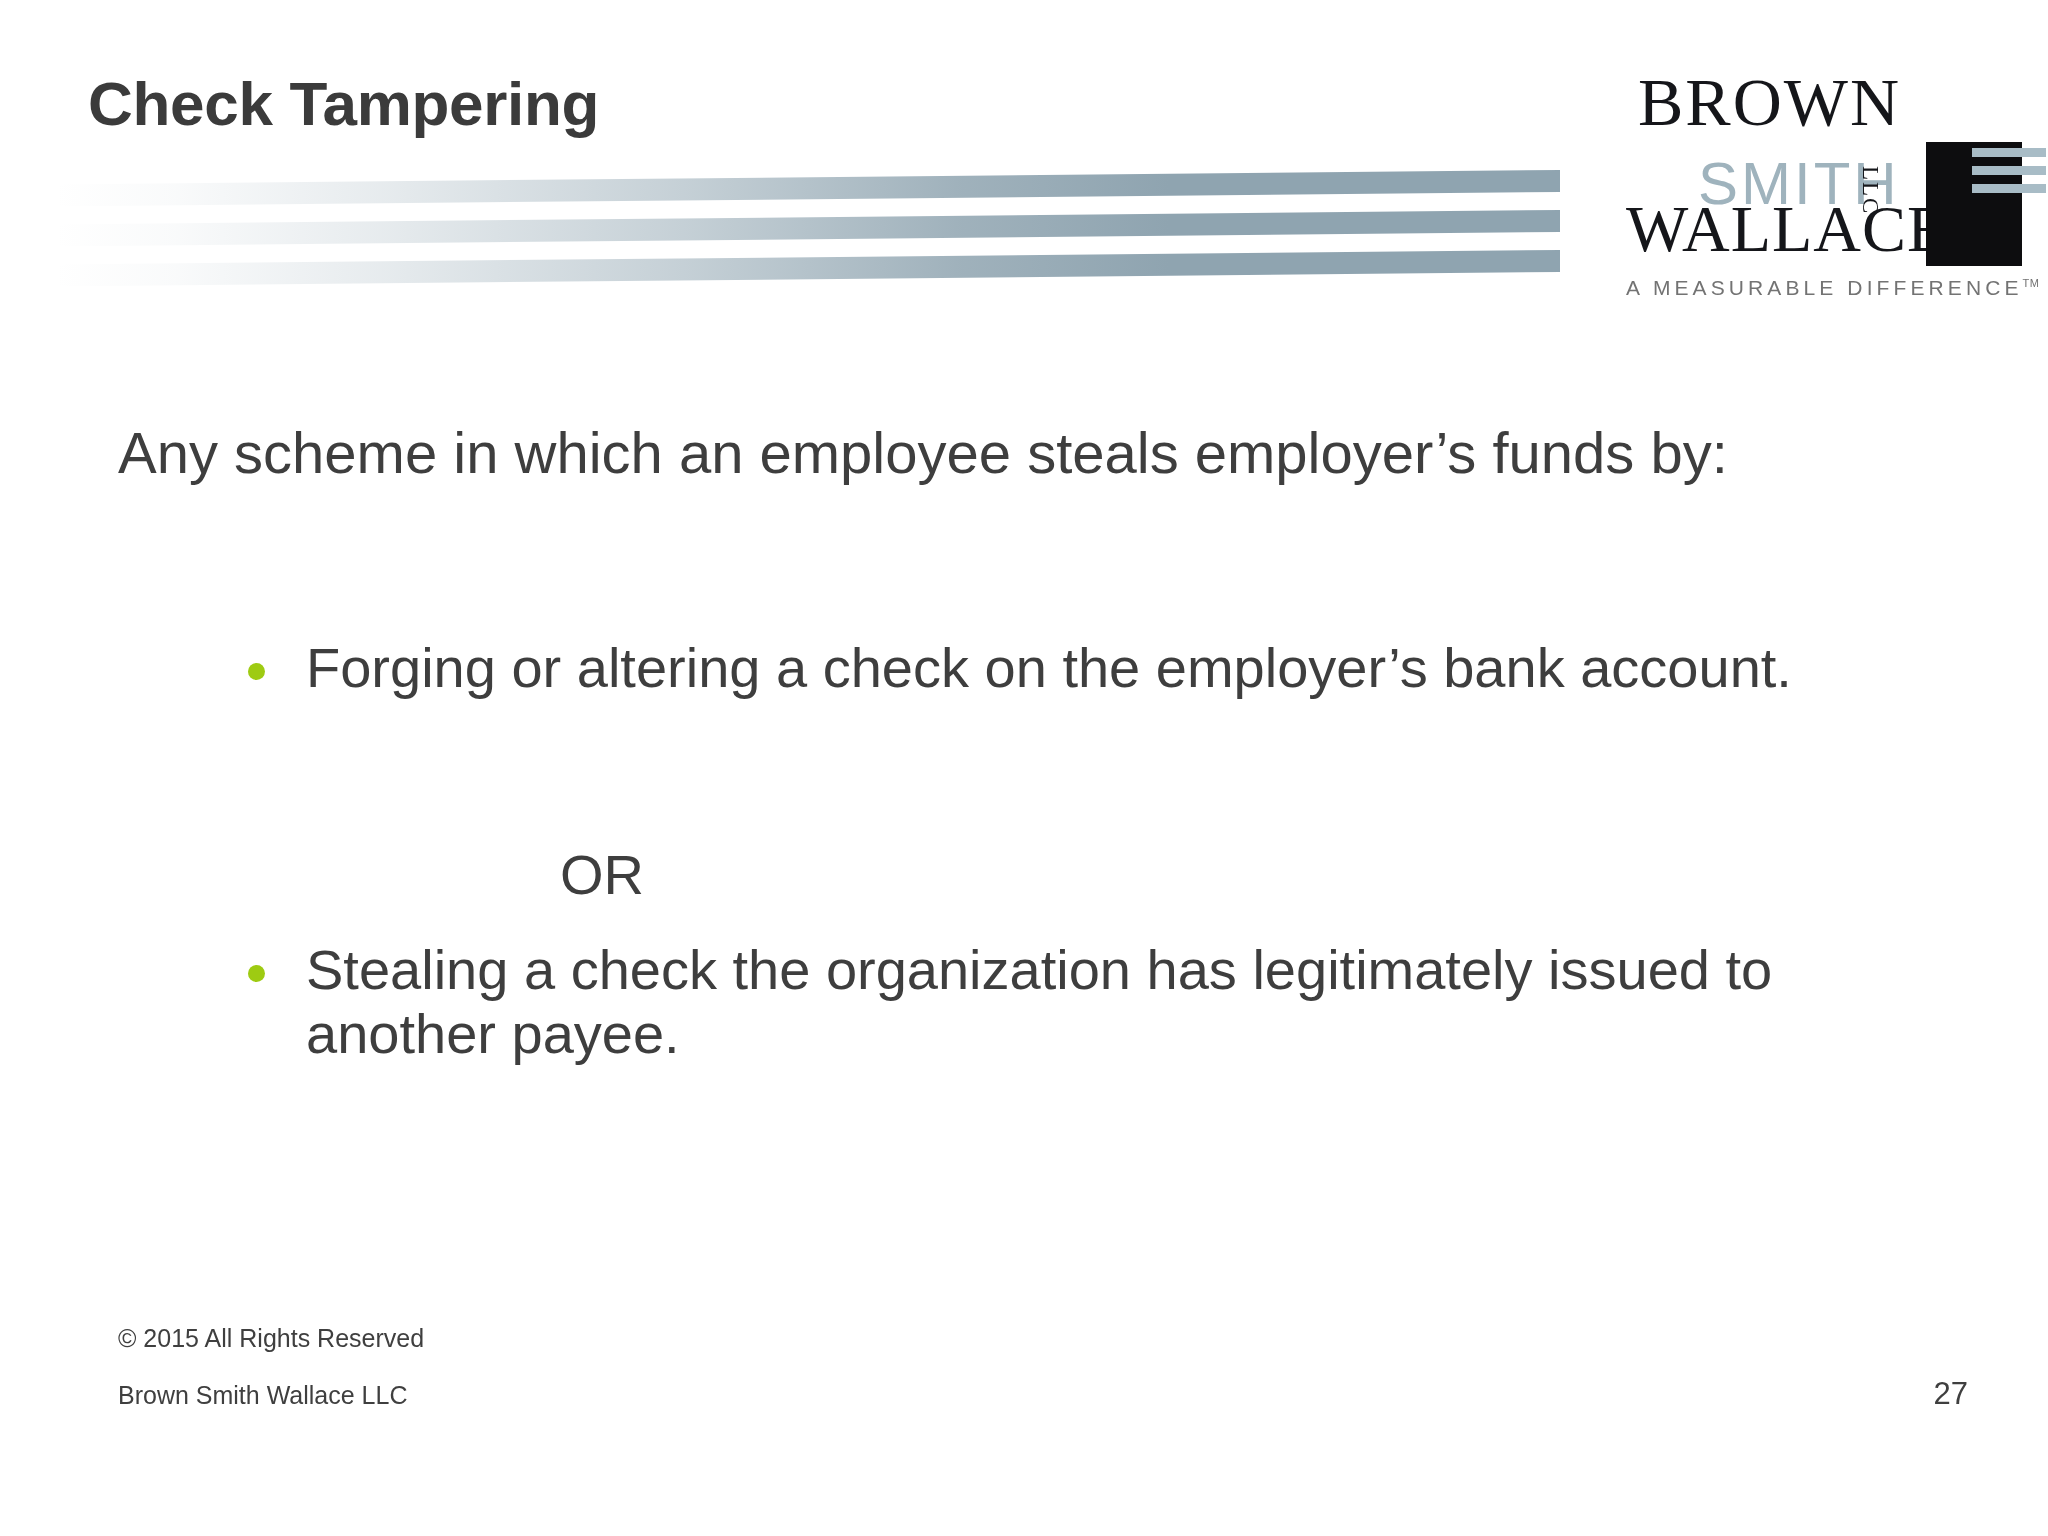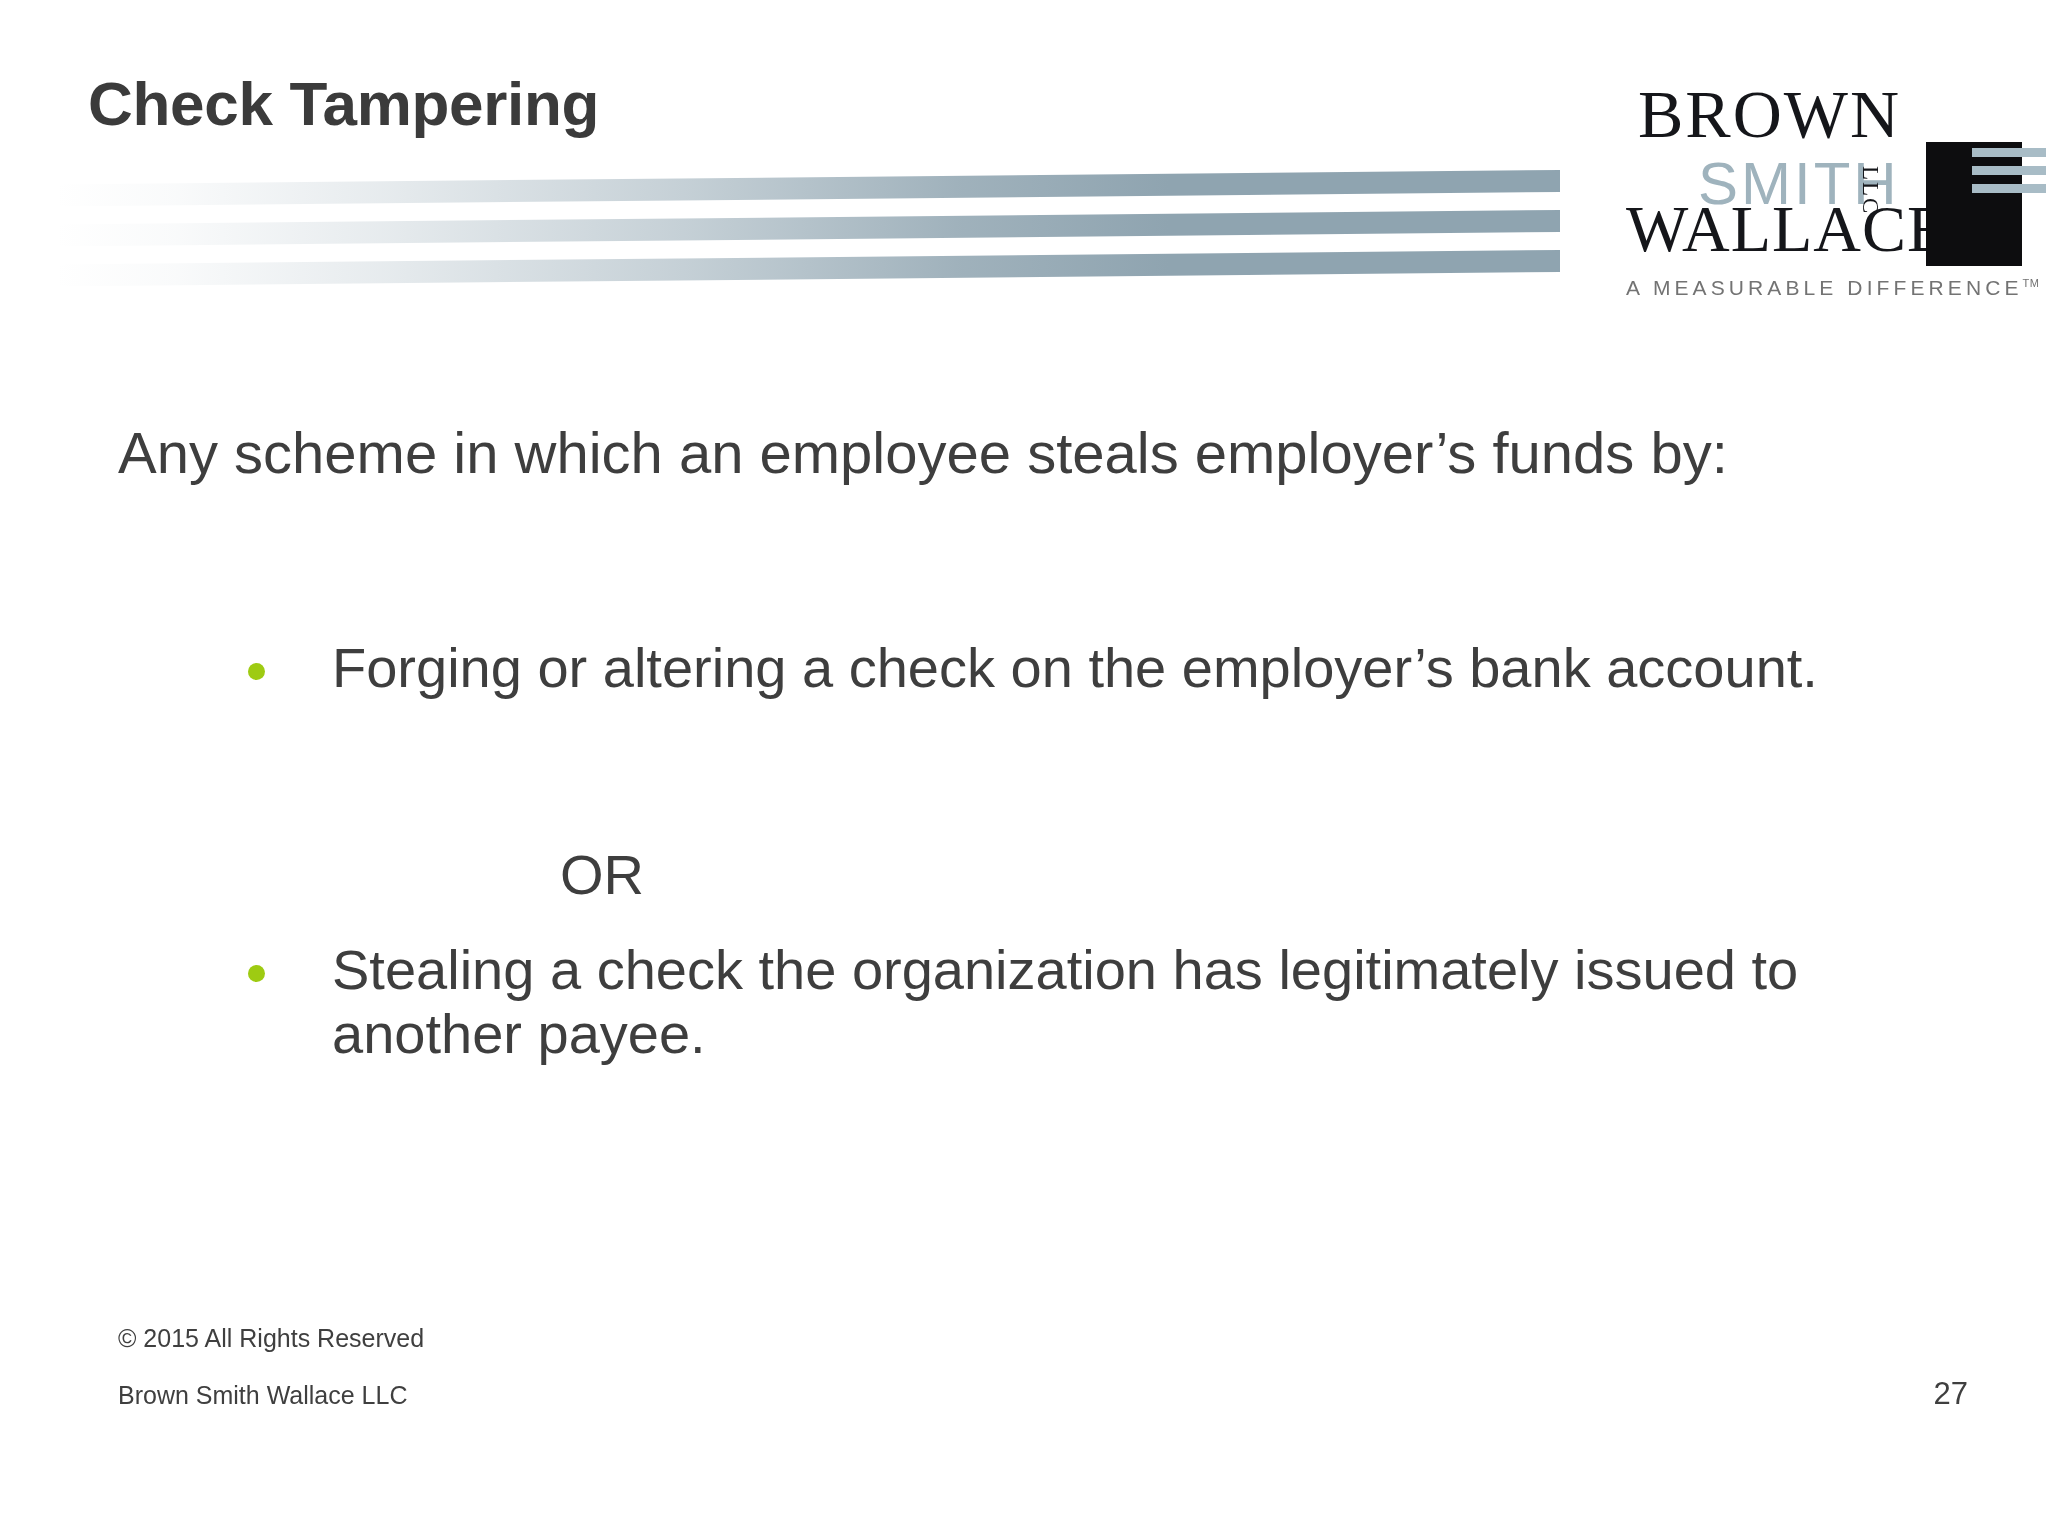--- a/index.html
+++ b/index.html
@@ -63,21 +63,21 @@
   .logo {
     position: absolute;
     left: 1626px;
     top: 58px;
     width: 400px;
     height: 230px;
   }
   .logo-brown {
     position: absolute;
     left: 12px;
-    top: 22px;
+    top: 10px;
     font-family: "Liberation Serif", serif;
     font-size: 68px;
     letter-spacing: 2px;
     color: #15161a;
     line-height: 1;
   }
   .logo-smith {
     position: absolute;
     left: 72px;
     top: 80px;
@@ -177,21 +177,21 @@
   }
   .bullet-dot {
     position: absolute;
     left: 8px;
     top: 27px;
     width: 17px;
     height: 17px;
     border-radius: 50%;
     background: #9ecb12;
   }
-  .bullet-text { display: block; margin-left: 26px; }
+  .bullet-text { display: block; }
 
   .or-line {
     position: absolute;
     left: 560px;
     top: 424px;
     font-size: 56px;
     color: #3e3e3e;
   }
 
   .bullet-list-2 {

